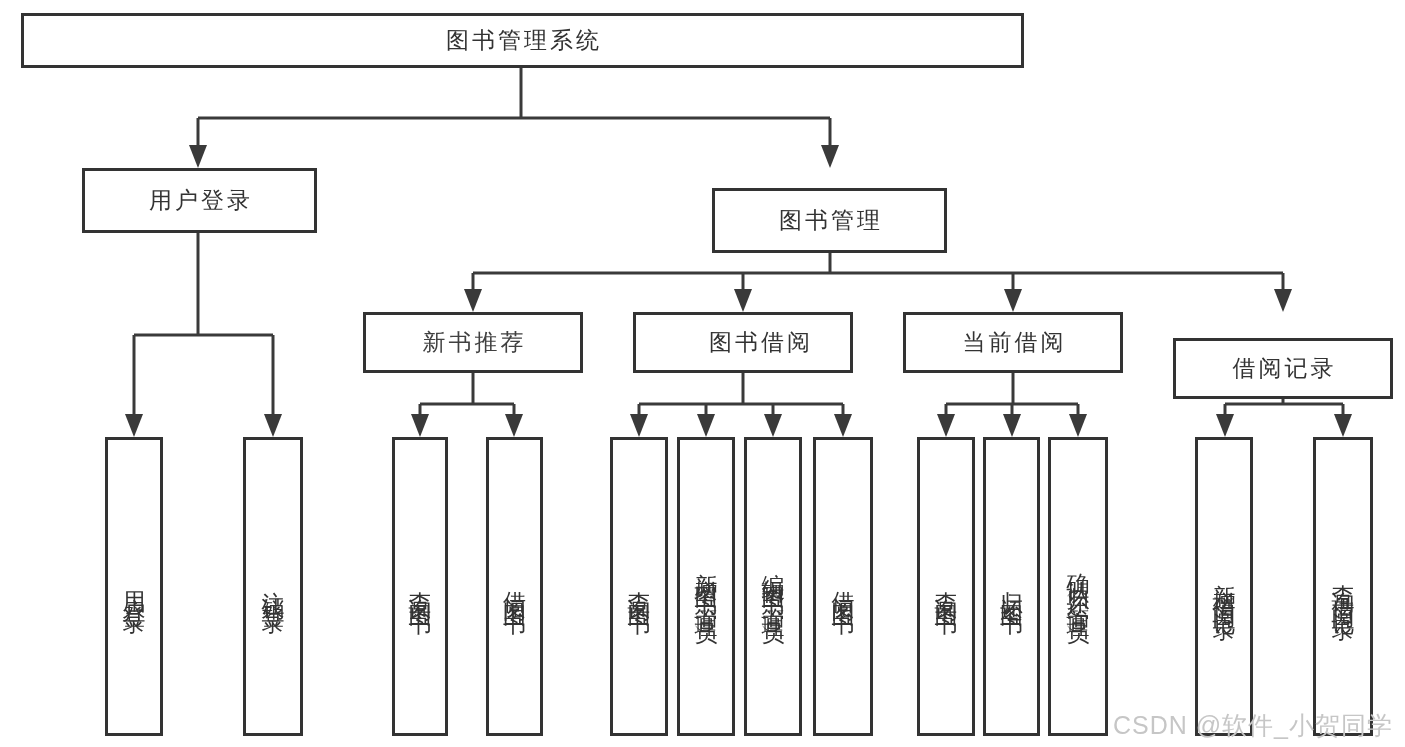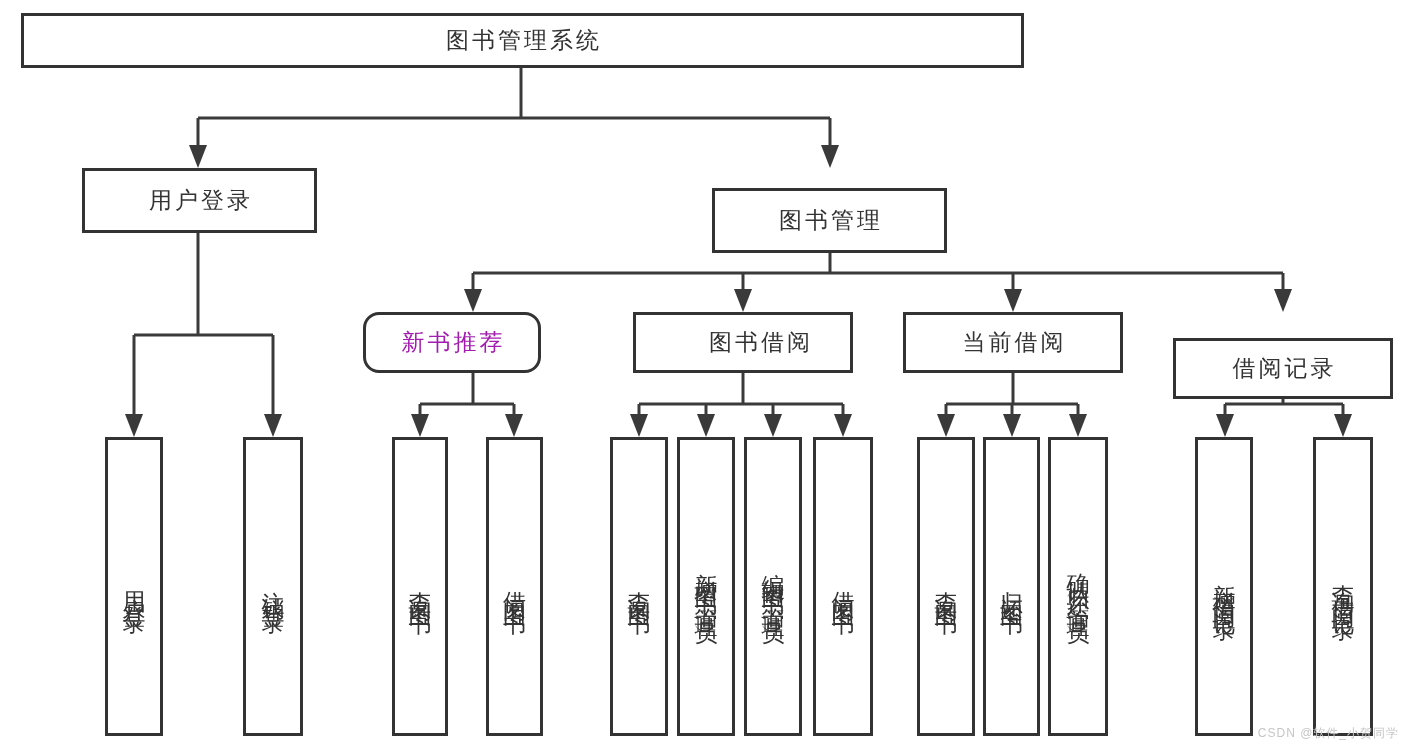--- a/index.html
+++ b/index.html
@@ -41,24 +41,24 @@
     letter-spacing: 7px;
     text-indent: 0;
     white-space: normal;
   }
   .node.v .lbl {
     display: block;
     line-height: 1.0;
   }
   #watermark {
     position: absolute;
-    right: 6px;
+    right: 12px;
     bottom: 5px;
     color: #c6c6c6;
-    font-size: 12px;
+    font-size: 25px;
     letter-spacing: 1px;
     z-index: 5;
     pointer-events: none;
   }
 </style>
 </head>
 <body>
 
 <div id="stage">
   <svg id="edges" xmlns="http://www.w3.org/2000/svg" viewBox="0 0 1405 747">
@@ -119,21 +119,21 @@
   <div id="watermark" style="color: rgb(198, 198, 198);">CSDN @软件_小贺同学</div>
 <div class="node" style="left: 21px; top: 13px; width: 1003px; height: 55px; border-color: rgb(51, 51, 51); color: rgb(51, 51, 51);">
       <span class="lbl">图书管理系统</span>
     </div>
     <div class="node" style="left: 82px; top: 168px; width: 235px; height: 65px; border-color: rgb(51, 51, 51); color: rgb(51, 51, 51);">
       <span class="lbl">用户登录</span>
     </div>
     <div class="node" style="left: 712px; top: 168px; width: 235px; height: 65px; border-color: rgb(51, 51, 51); color: rgb(51, 51, 51); margin-top: 20px;">
       <span class="lbl">图书管理</span>
     </div>
-    <div class="node" style="left: 363px; top: 312px; width: 178px; height: 61px; border-color: rgb(51, 51, 51); color: #a21caf; border-radius: 16px;">
+    <div class="node" style="left: 363px; top: 312px; width: 220px; height: 61px; border-color: rgb(51, 51, 51); color: #404040;">
       <span class="lbl">新书推荐</span>
     </div>
     <div class="node" style="left: 633px; top: 312px; width: 220px; height: 61px; border-color: rgb(51, 51, 51); color: rgb(51, 51, 51); padding-left: 33px;">
       <span class="lbl">图书借阅</span>
     </div>
     <div class="node" style="left: 903px; top: 312px; width: 220px; height: 61px; border-color: rgb(51, 51, 51); color: rgb(51, 51, 51);">
       <span class="lbl">当前借阅</span>
     </div>
     <div class="node" style="left: 1173px; top: 312px; width: 220px; height: 61px; border-color: rgb(51, 51, 51); color: rgb(51, 51, 51); margin-top: 26px;">
       <span class="lbl">借阅记录</span>

